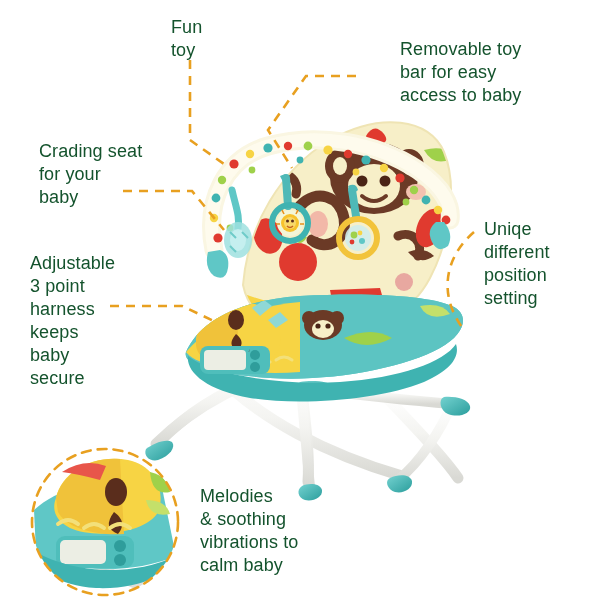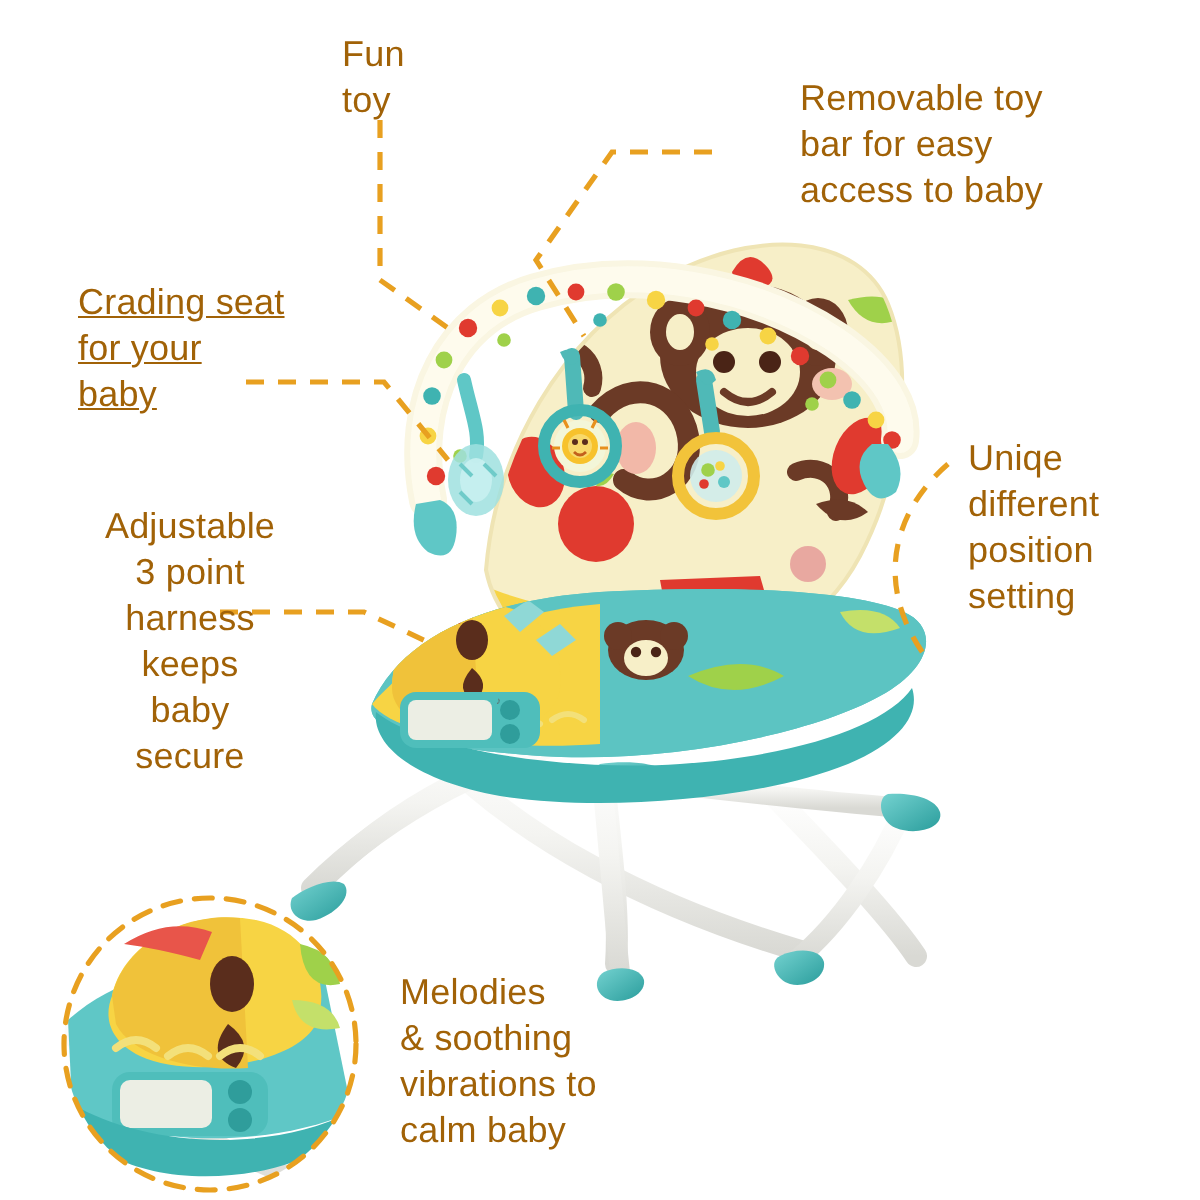--- a/index.html
+++ b/index.html
@@ -7,31 +7,31 @@
     width:600px;height:600px;
     background:#ffffff;
     font-family:"Liberation Sans","DejaVu Sans",sans-serif;
     overflow:hidden;
     position:relative;
   }
   #stage{position:absolute;inset:0;width:600px;height:600px;}
 
   .callout{
     position:absolute;
-    color:#a16207;
+    color:#14532d;
     font-size:18px;
     line-height:1.28;
     font-weight:400;
     letter-spacing:.1px;
     white-space:pre-line;
   }
   .c-fun       {left:171px; top:16px;  width:90px;  text-align:left;}
   .c-removable {left:360px; top:38px;  width:170px; text-align:left;margin-left:40px;}
-  .c-crading   {left:39px;  top:140px; width:160px; text-align:left;text-decoration:underline;}
-  .c-adjust    {left:30px;  top:252px; width:130px; text-align:center;}
+  .c-crading   {left:39px;  top:140px; width:160px; text-align:left;}
+  .c-adjust    {left:30px;  top:252px; width:130px; text-align:left;}
   .c-uniqe     {left:484px; top:218px; width:110px; text-align:left;}
   .c-melodies  {left:200px; top:485px; width:170px; text-align:left;}
 
   svg{position:absolute;left:0;top:0;}
   .art{position:absolute;left:0;top:0;width:600px;height:600px;}
 </style>
 </head>
 <body>
 
 <div id="stage">

